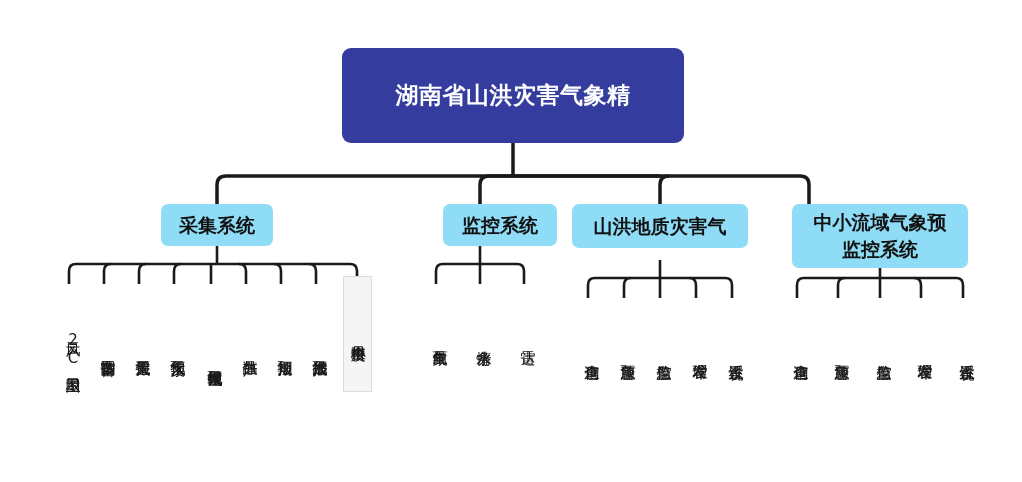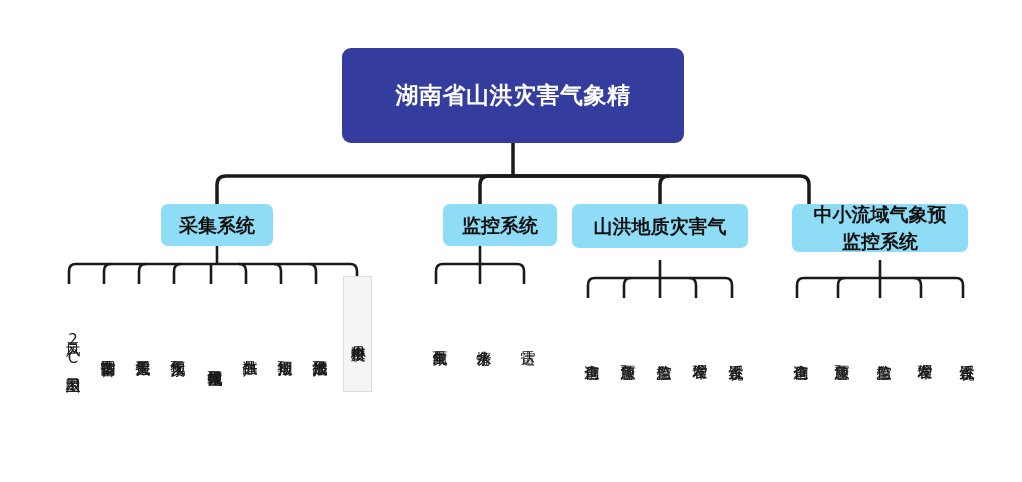--- a/index.html
+++ b/index.html
@@ -125,21 +125,21 @@
   <div class="node node-branch" style="left:423px; top:204px; width:114px; height:42px;margin-left:20px;">
     <span>监控系统</span>
   </div>
 
   <div class="node node-branch" style="left:572px; top:204px; width:176px; height:44px;">
     <div>
       <div>山洪地质灾害气</div>
     </div>
   </div>
 
-  <div class="node node-branch" style="left:792px; top:204px; width:176px; height:48px;">
+  <div class="node node-branch" style="left:792px; top:204px; width:176px; height:64px;">
     <div>
       <div>中小流域气象预</div>
       <div>监控系统</div>
     </div>
   </div>
 
   <div class="leaf" style="left:57px; top:284px; width:24px; height:130px;">
     <span>风云2C卫星云图</span>
   </div>
   <div class="leaf" style="left:92px; top:284px; width:24px; height:130px;">

